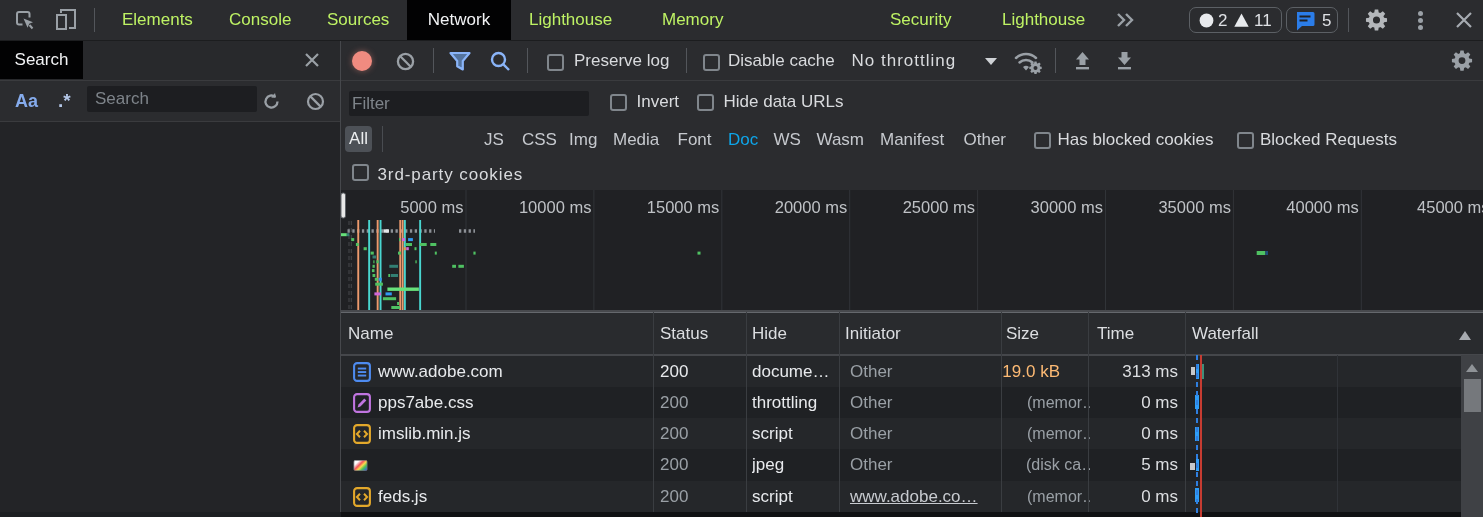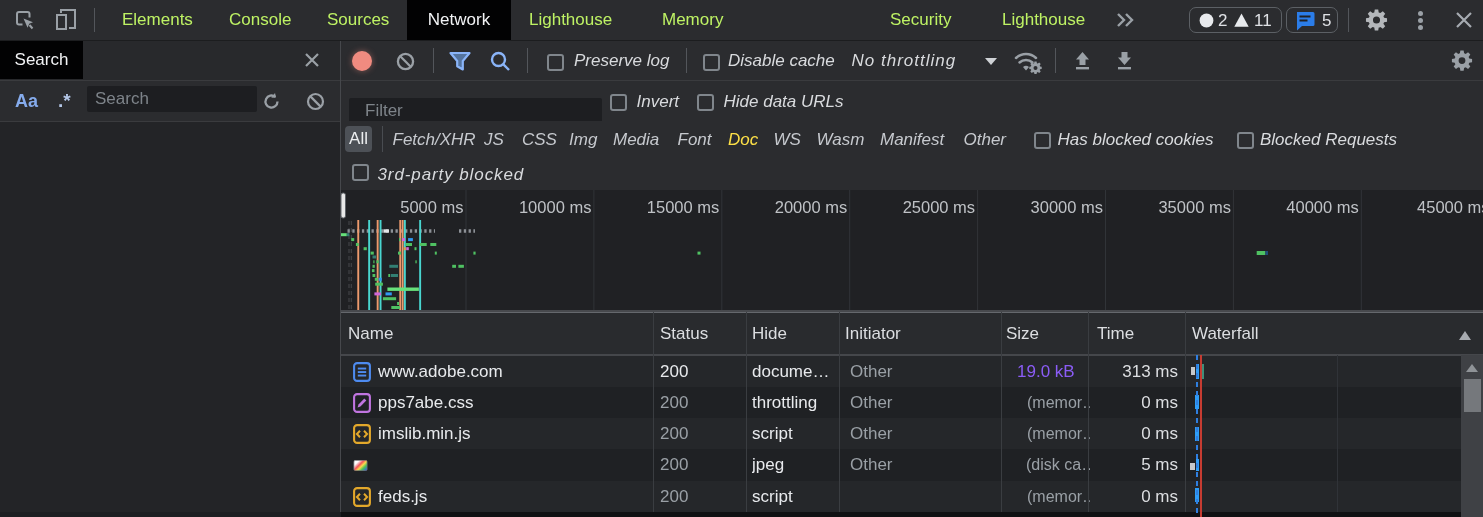--- a/index.html
+++ b/index.html
@@ -10,21 +10,21 @@
   
   #topbar{position:absolute;left:0;top:0;width:1483px;height:40px;background:#2b2c2f;}
   .tab{position:absolute;top:0;height:40px;line-height:40px;color:#bef264;}
   #nettab{position:absolute;left:407px;top:0;width:104px;height:40px;background:#020203;
           color:#f2f3f5;text-align:center;line-height:40px;}
   .vsep{position:absolute;width:1px;background:#53565b;}
   .statbox{position:absolute;top:7px;height:26px;border:1.5px solid #5c6065;border-radius:7px;box-sizing:border-box;}
   
   .toolbar{position:absolute;background:#2b2c2f;}
   .cb{position:absolute;width:13px;height:13px;border:2px solid #80868c;border-radius:3px;background:#2b2c2f;}
-  .lbl{position:absolute;color:#d9dbde;white-space:nowrap;font-style:italic;}
+  .lbl{position:absolute;color:#d9dbde;white-space:nowrap;}
   .inputbox{position:absolute;background:#1d1e21;border-radius:2px;color:#7e848a;}
   
   #tablehead{position:absolute;left:341px;top:312px;width:1142px;height:42px;background:#292b2e;border-top:1px solid #65686d;}
   .hcell{position:absolute;top:0;height:42px;line-height:42px;color:#dcdee1;}
   .row{position:absolute;left:341px;width:1142px;height:31.3px;}
   .cell{position:absolute;top:0;height:31.3px;line-height:31.3px;white-space:nowrap;overflow:hidden;}
 </style>
 </head>
 <body>
 <div id="app">
@@ -142,50 +142,49 @@
     <svg class="abs" style="left:774px;top:11px" width="19" height="19" viewBox="0 0 19 19">
       <path d="M9.5 14 L3 6.5 H6.5 V1 H12.5 V6.5 H16 Z" fill="#9aa0a6"></path>
       <rect x="3" y="16" width="13" height="2.4" fill="#9aa0a6"></rect>
     </svg>
     <svg class="abs" style="left:1110px;top:10px" width="22" height="22" viewBox="0 0 24 24">
       <path fill="#9aa0a6" d="M13.8 22.5h-3.6l-.5-3.1q-.9-.3-1.7-.7l-2.6 1.9-2.5-2.5 1.9-2.6q-.5-.8-.7-1.7L1 13.3V9.7l3.1-.5q.3-.9.7-1.7L2.9 4.9l2.5-2.5L8 4.3q.8-.5 1.7-.7l.5-3.1h3.6l.5 3.1q.9.3 1.7.7l2.6-1.9 2.5 2.5-1.9 2.6q.5.8.7 1.7l3.1.5v3.6l-3.1.5q-.3.9-.7 1.7l1.9 2.6-2.5 2.5-2.6-1.9q-.8.5-1.7.7zM12 15.2a3.7 3.7 0 1 0 0-7.4 3.7 3.7 0 0 0 0 7.4z"></path>
     </svg>
   </div>
 
   <div class="toolbar" style="left:341px;top:81px;width:1142px;height:40px">
-    <div class="inputbox" style="left:8px;top:17px;width:237px;height:25px;line-height:25px;padding-left:16px">Filter</div>
+    <div class="inputbox" style="left:8px;top:10px;width:237px;height:25px;line-height:25px;padding-left:3px">Filter</div>
     <div class="cb" style="left:269px;top:12.5px"></div>
     <div class="lbl" style="left:295.5px;top:0;height:40px;line-height:41px">Invert</div>
     <div class="cb" style="left:356px;top:12.5px"></div>
     <div class="lbl" style="left:382.5px;top:0;height:40px;line-height:41px">Hide data URLs</div>
   </div>
 
   <div class="toolbar" style="left:341px;top:121px;width:1142px;height:37px">
     <div class="abs" style="left:4px;top:4.5px;width:27px;height:26px;background:#4d5157;border-radius:4px;color:#eceef0;text-align:center;line-height:26px">All</div>
     <div class="vsep" style="left:41px;top:5px;height:26px;background:#494c51"></div>
-    <div class="lbl" style="left:51.5px;top:0;height:37px;line-height:38px;color:#c6c9ce">Fetch/XHR</div>
     <div class="lbl" style="left:143px;top:0;height:37px;line-height:38px;color:#c6c9ce">JS</div>
     <div class="lbl" style="left:181px;top:0;height:37px;line-height:38px;color:#c6c9ce">CSS</div>
     <div class="lbl" style="left:228px;top:0;height:37px;line-height:38px;color:#c6c9ce">Img</div>
     <div class="lbl" style="left:272px;top:0;height:37px;line-height:38px;color:#c6c9ce">Media</div>
     <div class="lbl" style="left:336.5px;top:0;height:37px;line-height:38px;color:#c6c9ce">Font</div>
-    <div class="lbl" style="left:387px;top:0;height:37px;line-height:38px;color:#fde047">Doc</div>
+    <div class="lbl" style="left:387px;top:0;height:37px;line-height:38px;color:#0ea5e9">Doc</div>
     <div class="lbl" style="left:432.5px;top:0;height:37px;line-height:38px;color:#c6c9ce">WS</div>
     <div class="lbl" style="left:475.5px;top:0;height:37px;line-height:38px;color:#c6c9ce">Wasm</div>
     <div class="lbl" style="left:539px;top:0;height:37px;line-height:38px;color:#c6c9ce">Manifest</div>
     <div class="lbl" style="left:622.5px;top:0;height:37px;line-height:38px;color:#c6c9ce">Other</div>
     <div class="cb" style="left:692.5px;top:10.5px"></div>
     <div class="lbl" style="left:716.5px;top:0;height:37px;line-height:38px">Has blocked cookies</div>
     <div class="cb" style="left:895.5px;top:10.5px"></div>
     <div class="lbl" style="left:919px;top:0;height:37px;line-height:38px">Blocked Requests</div>
   </div>
 
   <div class="toolbar" style="left:341px;top:158px;width:1142px;height:32px">
     <div class="cb" style="left:10.5px;top:6px"></div>
-    <div class="lbl" style="left:36.5px;top:0;height:32px;line-height:33px;letter-spacing:0.9px">3rd-party blocked</div>
+    <div class="lbl" style="left:36.5px;top:0;height:32px;line-height:33px;letter-spacing:0.9px">3rd-party cookies</div>
   </div>
 
   <div class="abs" id="timeline" style="left:341px;top:190px;width:1142px;height:120px;background:#202124">
     <svg width="1142" height="120" viewBox="0 0 1142 120">
     <rect x="124.5" y="0" width="1" height="120" fill="#313438"></rect>
     <rect x="252.4" y="0" width="1" height="120" fill="#313438"></rect>
     <rect x="380.3" y="0" width="1" height="120" fill="#313438"></rect>
     <rect x="508.2" y="0" width="1" height="120" fill="#313438"></rect>
     <rect x="636.1" y="0" width="1" height="120" fill="#313438"></rect>
     <rect x="764.0" y="0" width="1" height="120" fill="#313438"></rect>
@@ -276,21 +275,21 @@
   <svg class="abs" style="left:11px;top:6px" width="20" height="20" viewBox="0 0 20 20">
           <rect x="2.1" y="1.1" width="15.8" height="17.8" rx="3" fill="none" stroke="#4e8bef" stroke-width="2.1"></rect>
           <rect x="5.8" y="5.6" width="8.4" height="1.9" fill="#4e8bef"></rect>
           <rect x="5.8" y="9.1" width="8.4" height="1.9" fill="#4e8bef"></rect>
           <rect x="5.8" y="12.6" width="8.4" height="1.9" fill="#4e8bef"></rect>
         </svg>
   <div class="cell" style="left:37px;width:270px">www.adobe.com</div>
   <div class="cell" style="left:319px;width:85px;color:#e8eaed">200</div>
   <div class="cell" style="left:411px;width:86px">docume…</div>
   <div class="cell" style="left:509px;width:150px;color:#9aa0a6;">Other</div>
-  <div class="cell" style="left:676px;width:83px;text-align:left;color:#8b5cf6">19.0 kB</div>
+  <div class="cell" style="left:636px;width:83px;text-align:right;color:#fdba74">19.0 kB</div>
   <div class="cell" style="left:747px;width:90px;text-align:right;color:#dcdee1">313 ms</div>
   <div class="abs" style="left:850px;top:11.800000000000011px;width:4px;height:7.5px;background:#c7c9cb"></div>
   <div class="abs" style="left:854.5px;top:8.5px;width:3.6px;height:15px;background:#2e9df7"></div>
   <div class="abs" style="left:860px;top:8.5px;width:3.2px;height:15px;background:#3f8f7a"></div>
   </div>
   <div class="row" style="top:386.8px;background:#1f2124">
   <svg class="abs" style="left:11px;top:6px" width="20" height="20" viewBox="0 0 20 20">
           <rect x="2.1" y="1.1" width="15.8" height="17.8" rx="3" fill="none" stroke="#c075e0" stroke-width="2.1"></rect>
           <path d="M5.6 14.4 l0.9 -2.8 5.8 -6 2 1.9 -5.9 6 Z" fill="#c075e0"></path>
         </svg>
@@ -340,20 +339,21 @@
   </div>
   <div class="row" style="top:480.7px;background:#25272a">
   <svg class="abs" style="left:11px;top:6px" width="20" height="20" viewBox="0 0 20 20">
           <rect x="2.1" y="1.1" width="15.8" height="17.8" rx="3" fill="none" stroke="#e3a82b" stroke-width="2.1"></rect>
           <path d="M8 6.7 L4.9 10 l3.1 3.3" fill="none" stroke="#e3a82b" stroke-width="2"></path>
           <path d="M12 6.7 L15.1 10 l-3.1 3.3" fill="none" stroke="#e3a82b" stroke-width="2"></path>
         </svg>
   <div class="cell" style="left:37px;width:270px">feds.js</div>
   <div class="cell" style="left:319px;width:85px;color:#9aa0a6">200</div>
   <div class="cell" style="left:411px;width:86px">script</div>
+  <div class="cell" style="left:509px;width:150px;color:#c7cacf;text-decoration:underline;">www.adobe.co…</div>
   <div class="cell" style="left:686px;width:63px;color:#9aa0a6;font-size:16px">(memor…</div>
   <div class="cell" style="left:747px;width:90px;text-align:right;color:#dcdee1">0 ms</div>
   <div class="abs" style="left:853.5px;top:7.800000000000011px;width:4px;height:14px;background:#2e9df7"></div>
   </div>
   <div class="abs" style="left:653px;top:312px;width:1px;height:200px;background:#3a3d41"></div>
   <div class="abs" style="left:746px;top:312px;width:1px;height:200px;background:#3a3d41"></div>
   <div class="abs" style="left:839px;top:312px;width:1px;height:200px;background:#3a3d41"></div>
   <div class="abs" style="left:1001px;top:312px;width:1px;height:200px;background:#3a3d41"></div>
   <div class="abs" style="left:1088px;top:312px;width:1px;height:200px;background:#3a3d41"></div>
   <div class="abs" style="left:1185px;top:312px;width:1px;height:200px;background:#3a3d41"></div>

